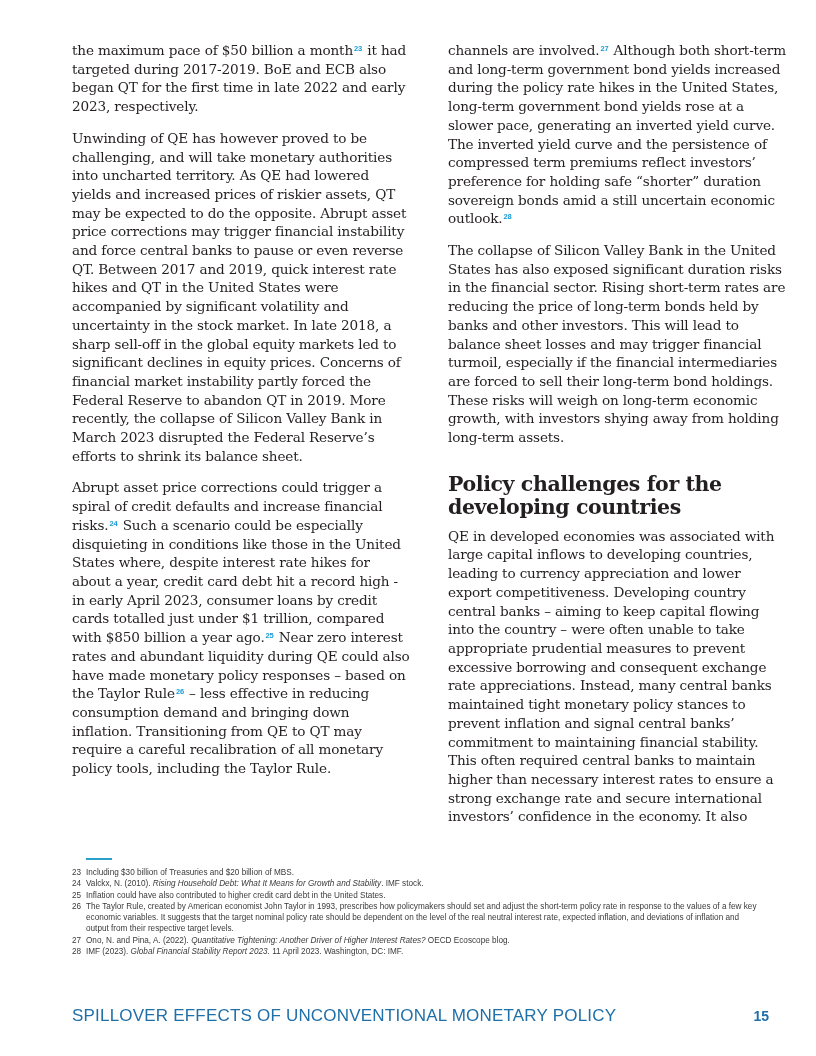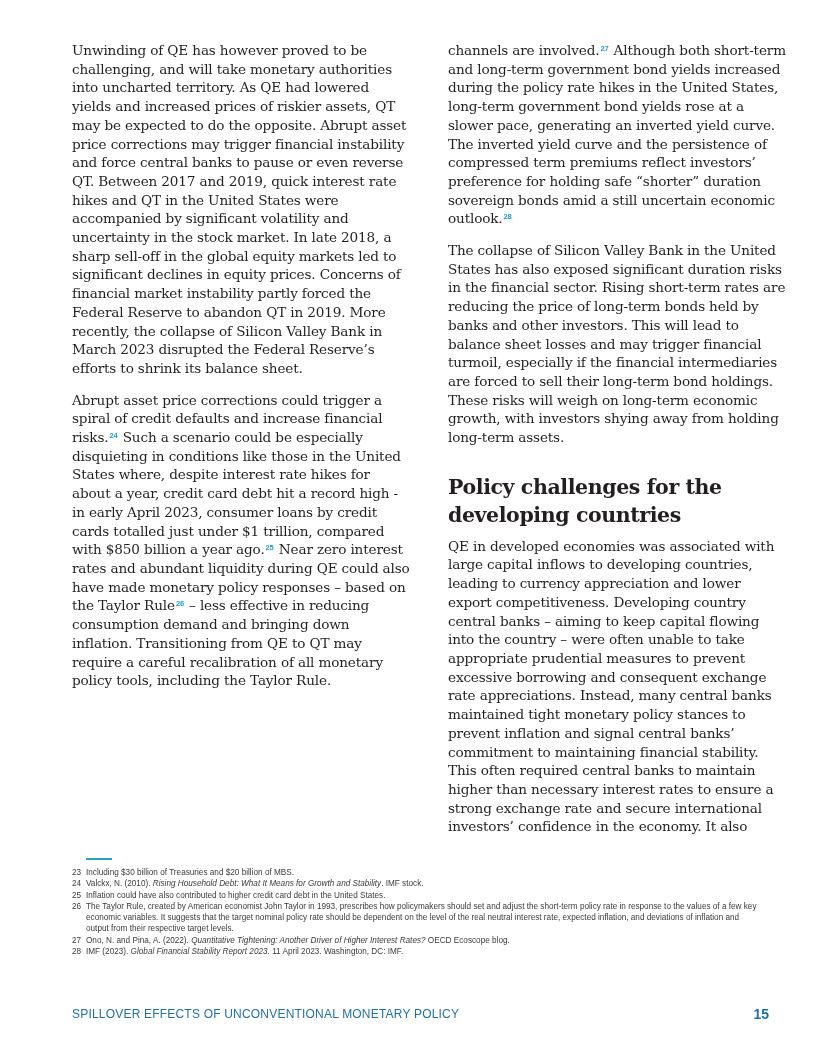--- a/index.html
+++ b/index.html
@@ -36,21 +36,21 @@
       vertical-align: top;
       position: relative;
       top: -1px;
       margin-left: 1px;
       margin-right: 1px;
     }
     h2.section-heading {
       font-family: "DejaVu Serif", "Liberation Serif", serif;
       font-weight: bold;
       font-size: 20.5px;
-      line-height: 28px;
+      line-height: 23px;
       letter-spacing: -0.4px;
       margin: 26px 0 8px 0;
       color: #231f20;
     }
     .footnote-rule {
       position: absolute;
       left: 86px;
       top: 858px;
       width: 26px;
       height: 2px;
@@ -82,33 +82,34 @@
       left: 72px;
       top: 1006px;
       width: 697px;
       display: flex;
       justify-content: space-between;
       align-items: center;
       font-family: "Liberation Sans", sans-serif;
       color: #1f6fa8;
     }
     .footer-title {
-      font-size: 12px;
+      font-size: 17px;
       letter-spacing: 0.2px;
     }
     .page-number {
       font-size: 14px;
       font-weight: bold;
       color: #1f6fa8;
     }
   </style>
 </head>
 <body>
 
 <div class="col col-left">
+  <p class="para"><span>the maximum pace of $50 billion a month</span><sup class="fn">23</sup><span> it had targeted during 2017-2019. BoE and ECB also began QT for the first time in late 2022 and early 2023, respectively.</span></p>
 
   <p class="para">Unwinding of QE has however proved to be challenging, and will take monetary authorities into uncharted territory. As QE had lowered yields and increased prices of riskier assets, QT may be expected to do the opposite. Abrupt asset price corrections may trigger financial instability and force central banks to pause or even reverse QT. Between 2017 and 2019, quick interest rate hikes and QT in the United States were accompanied by significant volatility and uncertainty in the stock market. In late 2018, a sharp sell-off in the global equity markets led to significant declines in equity prices. Concerns of financial market instability partly forced the Federal Reserve to abandon QT in 2019. More recently, the collapse of Silicon Valley Bank in March 2023 disrupted the Federal Reserve’s efforts to shrink its balance sheet.</p>
 
   <p class="para"><span>Abrupt asset price corrections could trigger a spiral of credit defaults and increase financial risks.</span><sup class="fn">24</sup><span> Such a scenario could be especially disquieting in conditions like those in the United States where, despite interest rate hikes for about a year, credit card debt hit a record high - in early April 2023, consumer loans by credit cards totalled just under $1 trillion, compared with $850 billion a year ago.</span><sup class="fn">25</sup><span> Near zero interest rates and abundant liquidity during QE could also have made monetary policy responses – based on the Taylor Rule</span><sup class="fn">26</sup><span> – less effective in reducing consumption demand and bringing down inflation. Transitioning from QE to QT may require a careful recalibration of all monetary policy tools, including the Taylor Rule.</span></p>
 
 </div>
 
 <div class="col col-right">
   <p class="para"><span>channels are involved.</span><sup class="fn">27</sup><span> Although both short-term and long-term government bond yields increased during the policy rate hikes in the United States, long-term government bond yields rose at a slower pace, generating an inverted yield curve. The inverted yield curve and the persistence of compressed term premiums reflect investors’ preference for holding safe “shorter” duration sovereign bonds amid a still uncertain economic outlook.</span><sup class="fn">28</sup></p>
 

